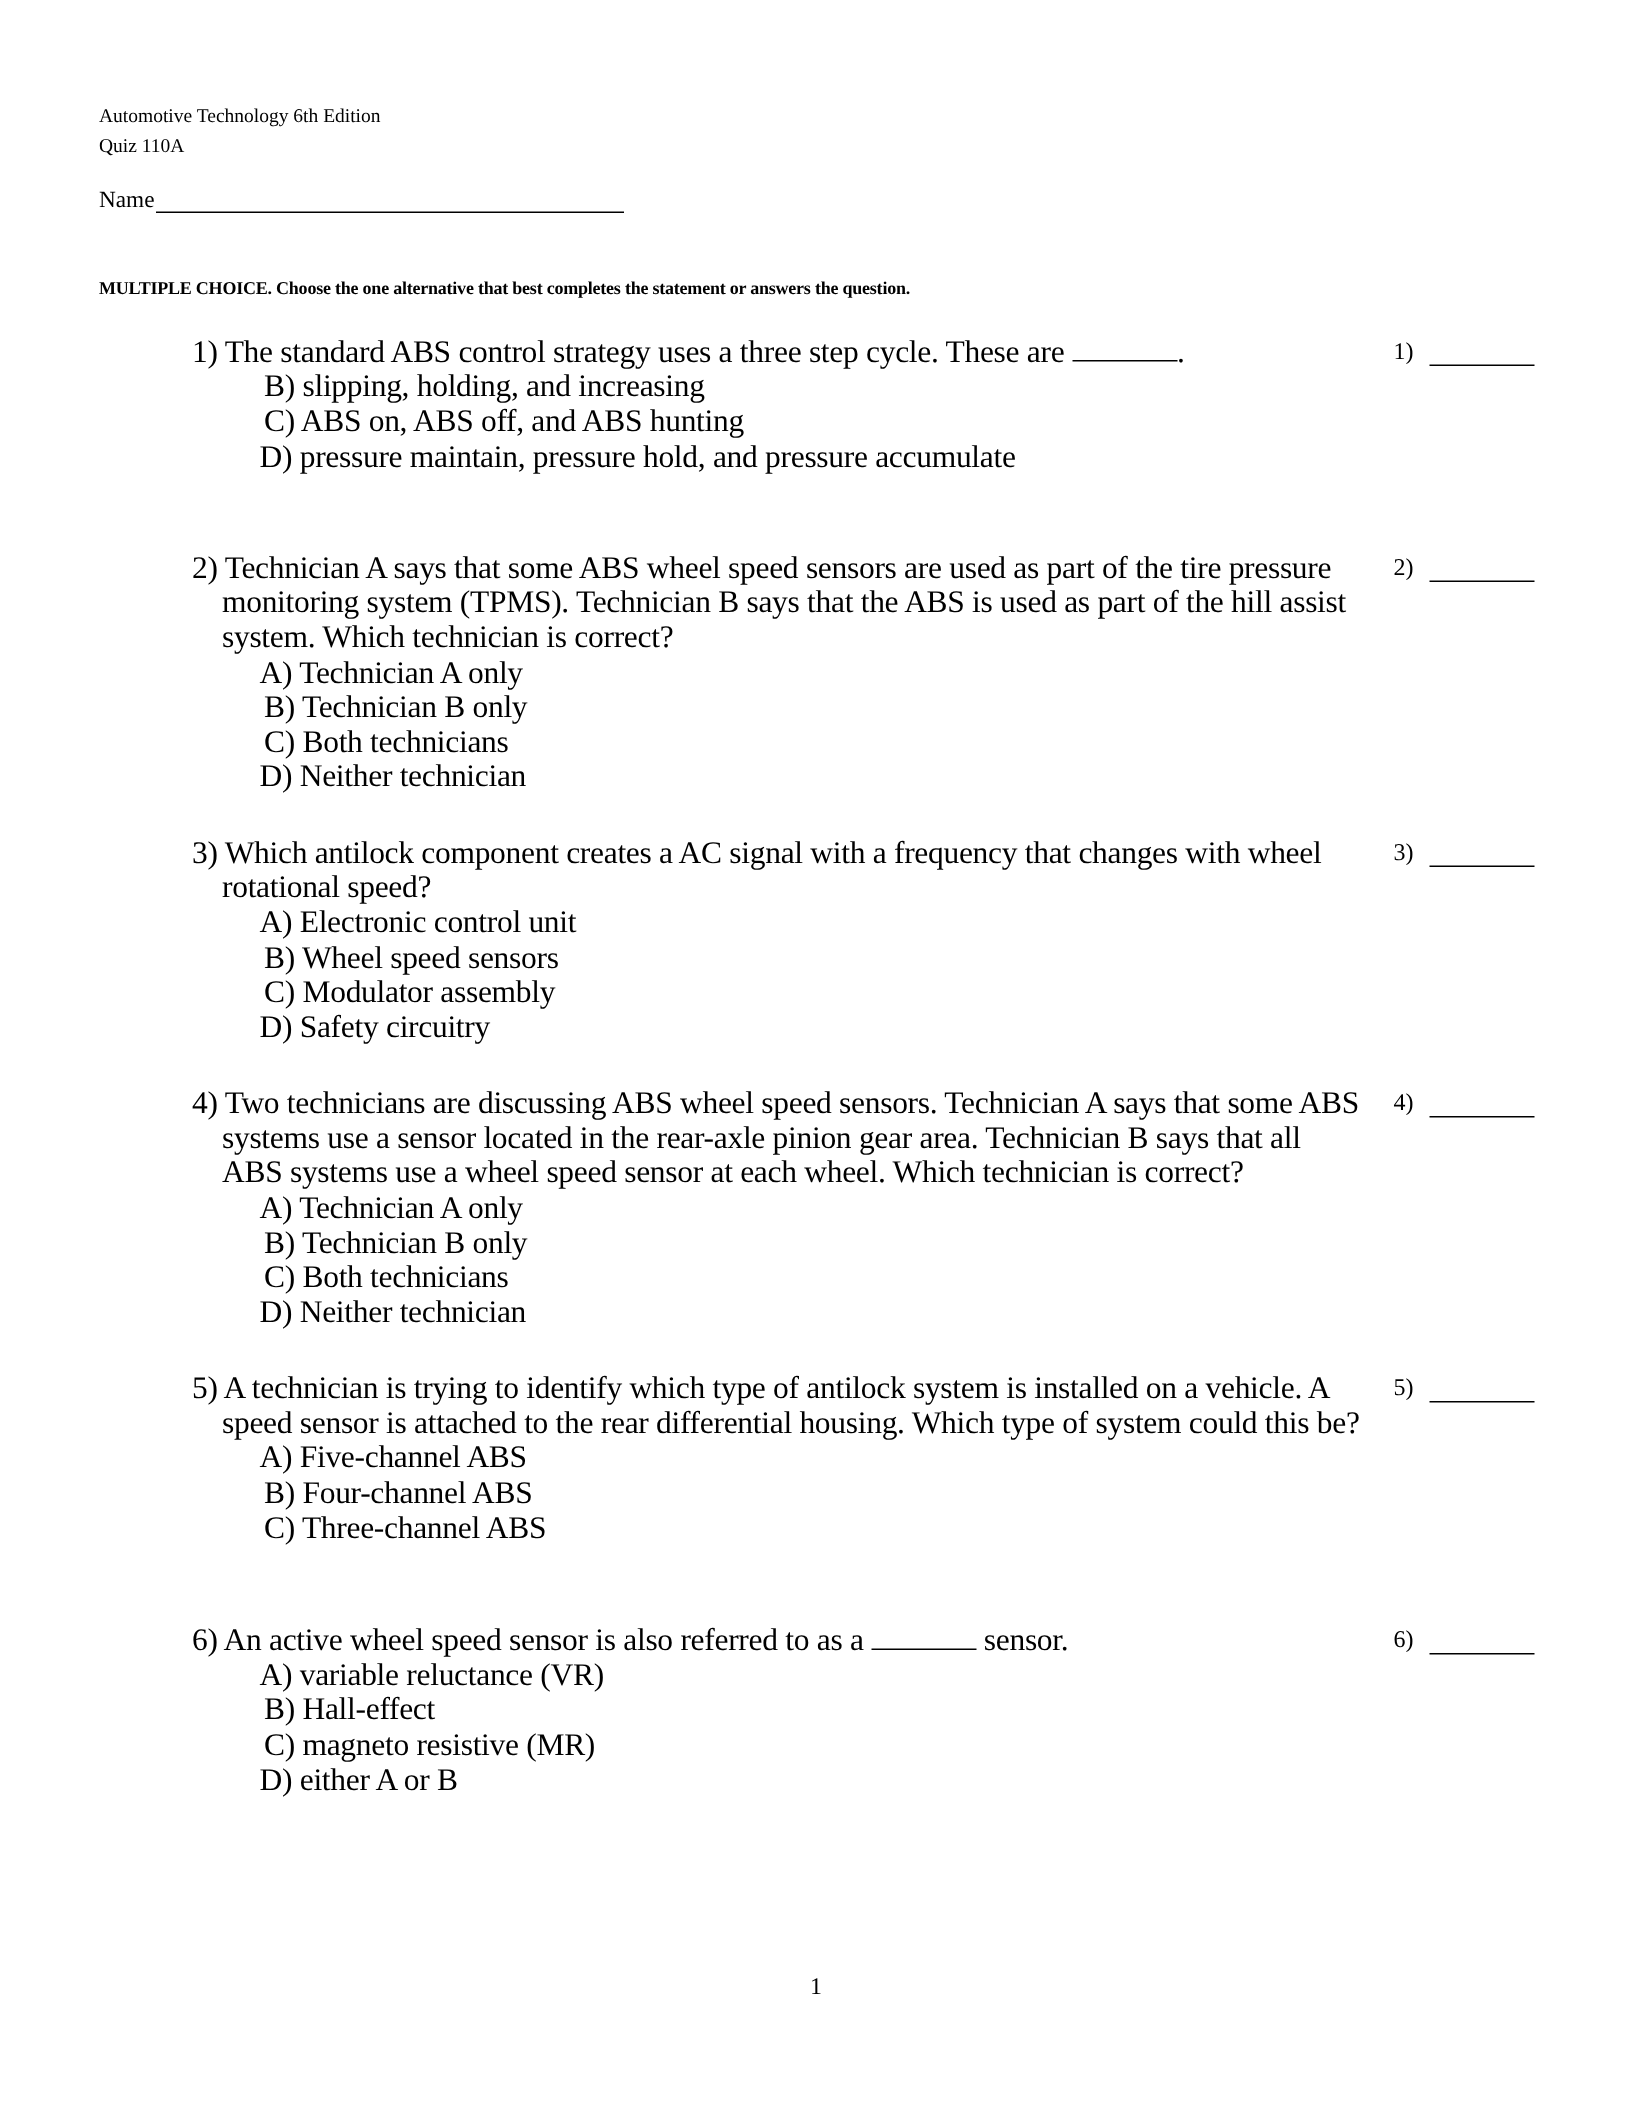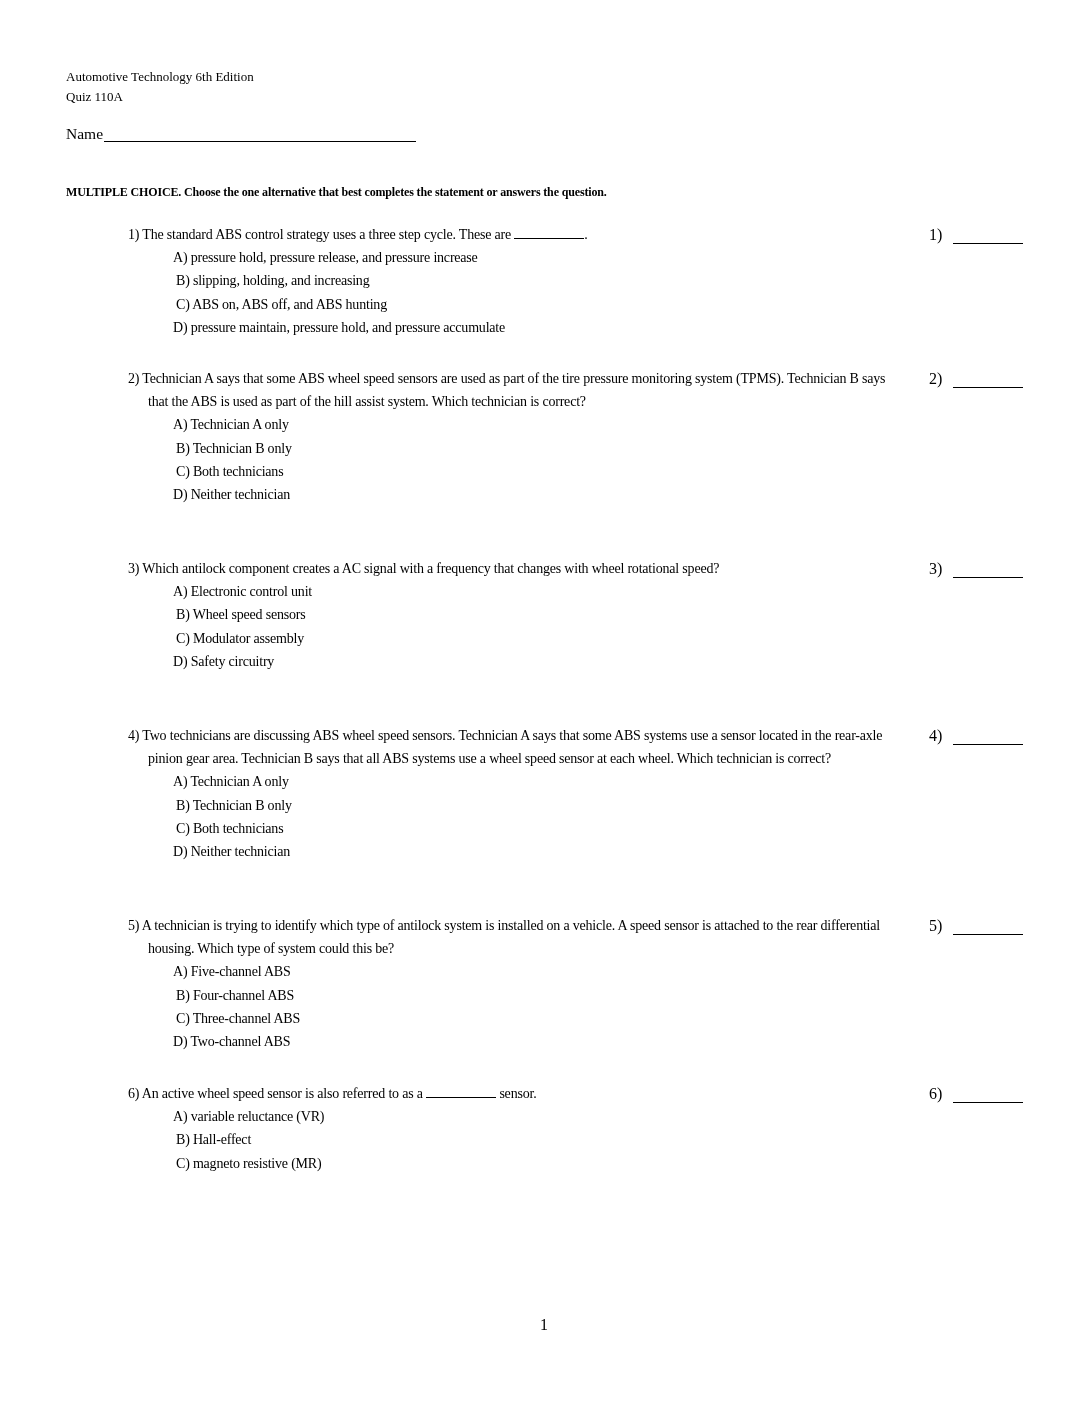--- a/index.html
+++ b/index.html
@@ -7,21 +7,21 @@
       width: 1088px; height: 1408px; position: relative; overflow: hidden;
       color: #000; font-family: "Liberation Serif", "DejaVu Serif", serif;
     }
     .header { position: absolute; left: 66px; top: 67px; font-size: 13px; line-height: 20px; }
     .name-row { position: absolute; left: 66px; top: 125px; font-size: 15.5px; display: flex; align-items: flex-start; }
     .name-line { display: inline-block; width: 312px; border-bottom: 1.2px solid #000; height: 16px; margin-left: 1px; }
     .instructions {
       position: absolute; left: 66px; top: 185px; font-size: 12px; font-weight: bold;
       font-family: "Liberation Serif", serif; letter-spacing: -0.15px;
     }
-    .question { position: absolute; left: 128px; width: 780px; font-size: 14px; line-height: 23.2px; letter-spacing: -0.2px; }
+    .question { position: absolute; left: 128px; width: 780px; font-size: 21px; line-height: 23.2px; letter-spacing: -0.2px; }
     .q-stem { padding-left: 20px; text-indent: -20px; }
     .choice { padding-left: 45px; }
     .choice.b, .choice.c { padding-left: 48px; }
     .answer-slot { position: absolute; left: 929px; font-size: 16px; display: flex; align-items: flex-end; }
     .answer-line { display: inline-block; width: 70px; border-bottom: 1.6px solid #000; height: 14px; margin-left: 11px; }
     .blank { display: inline-block; width: 70px; border-bottom: 1px solid #000; height: 12px; vertical-align: baseline; }
     .page-number { position: absolute; left: 0; width: 1088px; top: 1316px; text-align: center; font-size: 16px; }
   </style>
 </head>
 <body>
@@ -37,21 +37,20 @@
 </div>
 
 <div class="instructions">MULTIPLE CHOICE.  Choose the one alternative that best completes the statement or answers the question.</div>
 
 <div class="question" style="top:223px;">
   <div class="q-stem">
     <span>1)</span>
     <span>The standard ABS control strategy uses a three step cycle. These are</span>
     <span class="blank"></span><span>.</span>
   </div>
-  <div class="choice a">A) pressure hold, pressure release, and pressure increase</div>
   <div class="choice b">B) slipping, holding, and increasing</div>
   <div class="choice c">C) ABS on, ABS off, and ABS hunting</div>
   <div class="choice d">D) pressure maintain, pressure hold, and pressure accumulate</div>
 </div>
 <div class="answer-slot" style="top:226px;">
   <span>1)</span>
   <span class="answer-line"></span>
 </div>
 
 <div class="question" style="top:367px;">
@@ -100,36 +99,36 @@
 </div>
 
 <div class="question" style="top:914px; width:790px;">
   <div class="q-stem">
     <span>5)</span>
     <span>A technician is trying to identify which type of antilock system is installed on a vehicle. A speed sensor is attached to the rear differential housing. Which type of system could this be?</span>
   </div>
   <div class="choice a">A) Five-channel ABS</div>
   <div class="choice b">B) Four-channel ABS</div>
   <div class="choice c">C) Three-channel ABS</div>
-  <div class="choice d">D) Two-channel ABS</div>
 </div>
 <div class="answer-slot" style="top:917px;">
   <span>5)</span>
   <span class="answer-line"></span>
 </div>
 
 <div class="question" style="top:1082px;">
   <div class="q-stem">
     <span>6)</span>
     <span>An active wheel speed sensor is also referred to as a</span>
     <span class="blank"></span>
     <span>sensor.</span>
   </div>
   <div class="choice a">A) variable reluctance (VR)</div>
   <div class="choice b">B) Hall-effect</div>
   <div class="choice c">C) magneto resistive (MR)</div>
+  <div class="choice d">D) either A or B</div>
 </div>
 <div class="answer-slot" style="top:1085px;">
   <span>6)</span>
   <span class="answer-line"></span>
 </div>
 
 <div class="page-number">1</div>
 
 </body></html>

